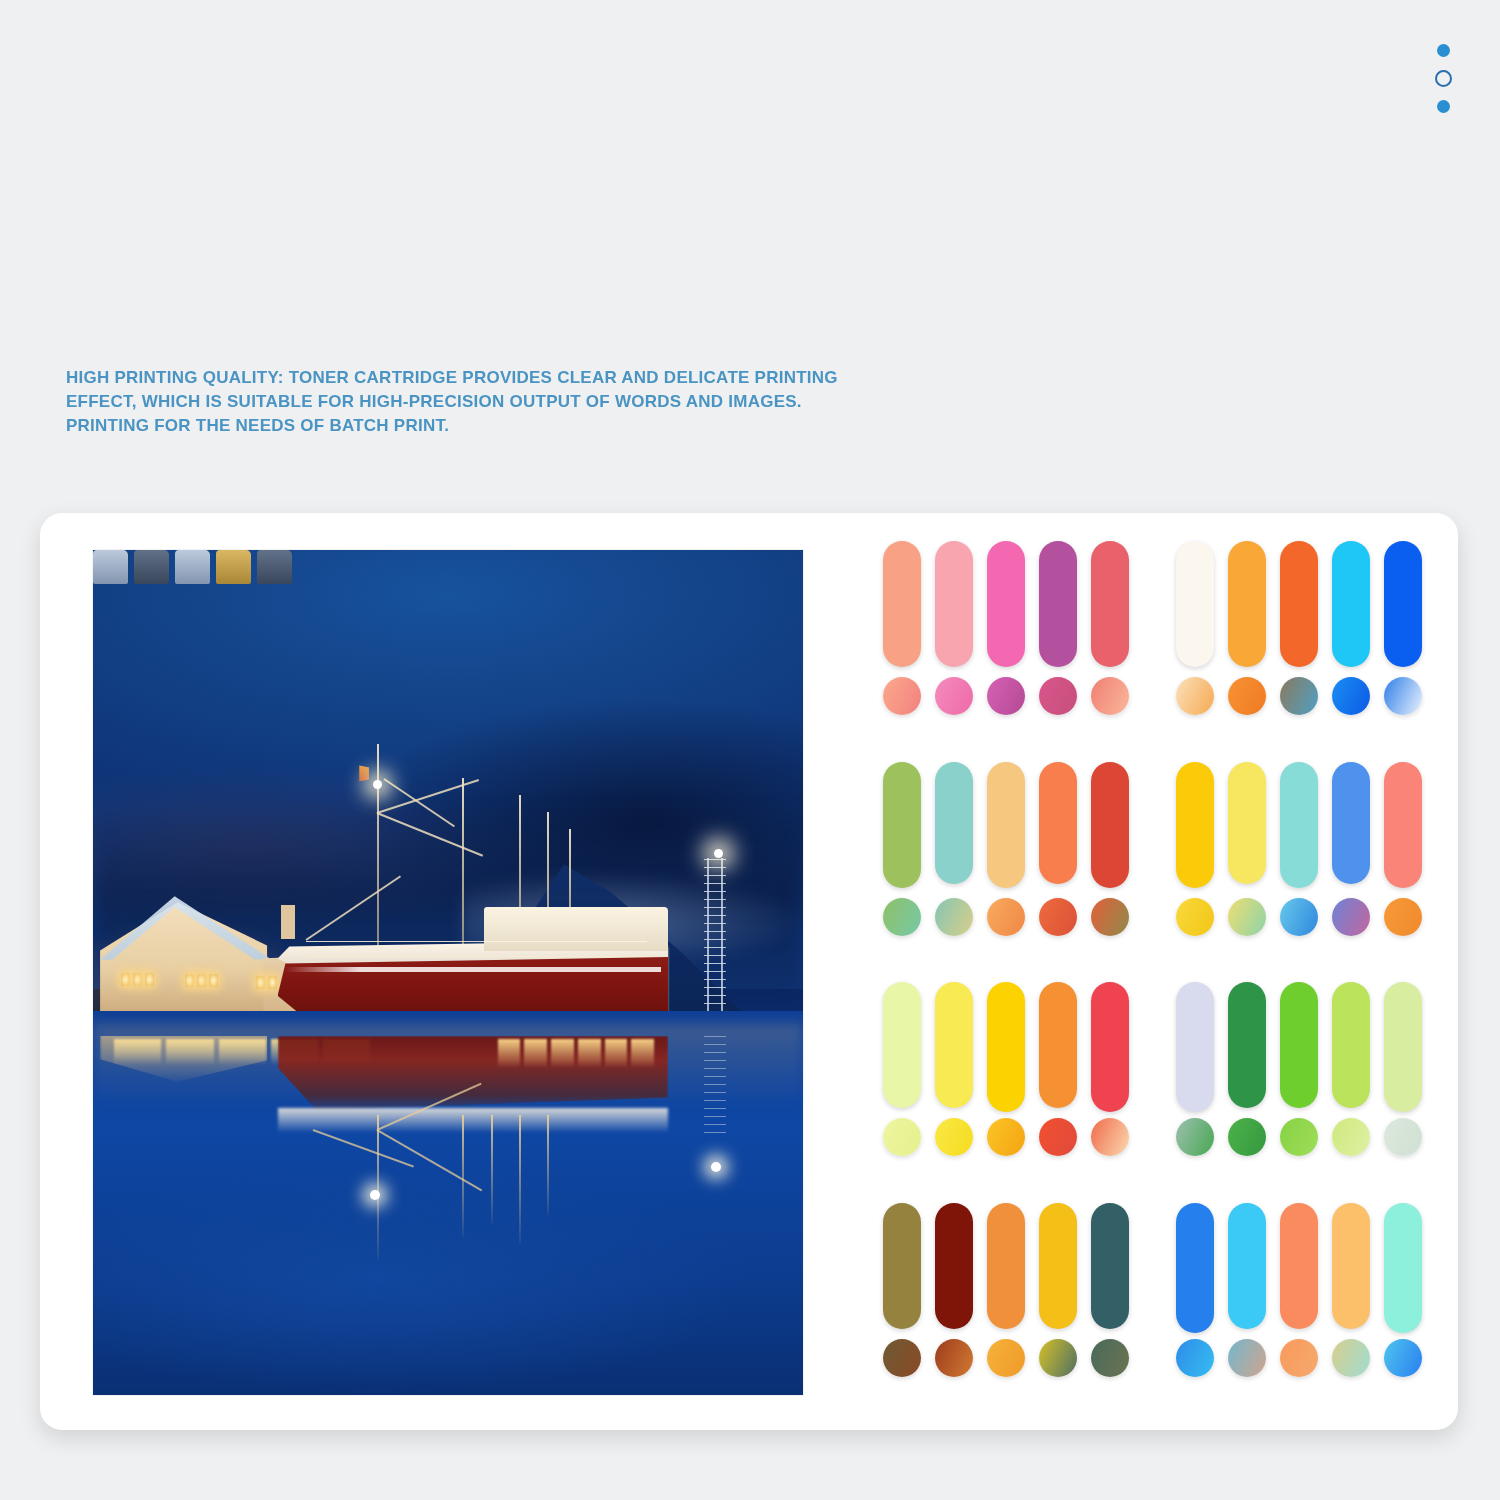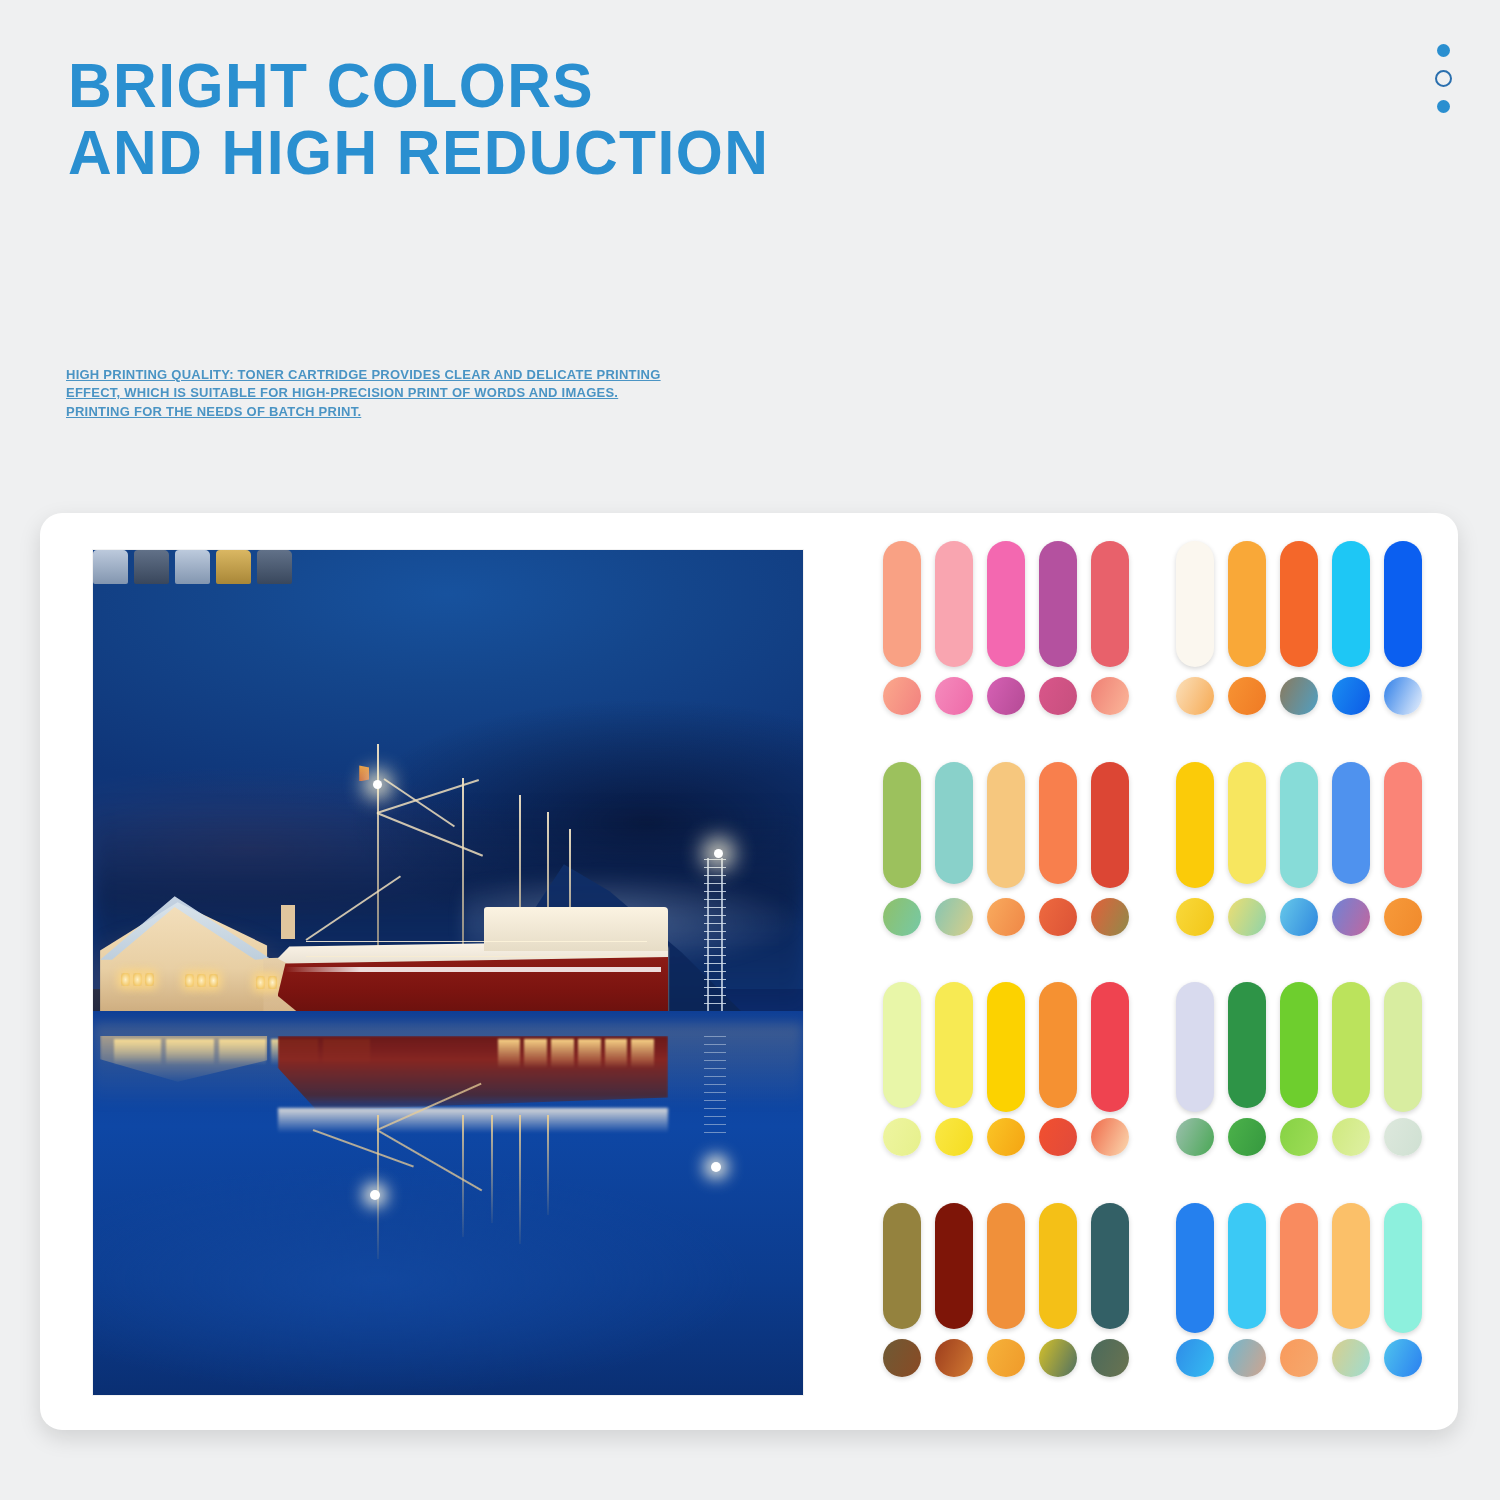--- a/index.html
+++ b/index.html
@@ -45,27 +45,26 @@
     white-space: nowrap;
     transform: scaleX(0.96);
     transform-origin: left center;
   }
   #bodycopy {
     position: absolute;
     left: 66px; top: 366px;
     width: 620px;
   }
   .body-line {
-    font-size: 13px;
+    font-size: 17px;
     font-weight: 700;
     letter-spacing: 0.25px;
     line-height: 1.42;
     color: #4a94c4;
     white-space: nowrap;
-    text-decoration: underline;
   }
 
   
   #dots {
     position: absolute;
     right: 48px; top: 44px;
     display: flex;
     flex-direction: column;
     gap: 13px;
     align-items: center;
@@ -355,29 +354,25 @@
     width: 38px; height: 38px;
     border-radius: 50%;
     box-shadow: 0 2px 5px rgba(0,0,0,0.14);
   }
 </style>
 </head>
 <body>
 
 <div id="page">
 
-  <div id="headline">
-    <div class="headline-line">BRIGHT COLORS</div>
-    <div class="headline-line">AND HIGH REDUCTION</div>
-  </div>
 
 
   <div id="bodycopy">
     <div class="body-line">HIGH PRINTING QUALITY: TONER CARTRIDGE PROVIDES CLEAR AND DELICATE PRINTING</div>
-    <div class="body-line">EFFECT, WHICH IS SUITABLE FOR HIGH-PRECISION PRINT OF WORDS AND IMAGES.</div>
+    <div class="body-line">EFFECT, WHICH IS SUITABLE FOR HIGH-PRECISION OUTPUT OF WORDS AND IMAGES.</div>
     <div class="body-line">PRINTING FOR THE NEEDS OF BATCH PRINT.</div>
   </div>
 
   <div id="dots">
     <span class="dot filled"></span>
     <span class="dot hollow"></span>
     <span class="dot filled"></span>
   </div>
 
   <div id="card">

